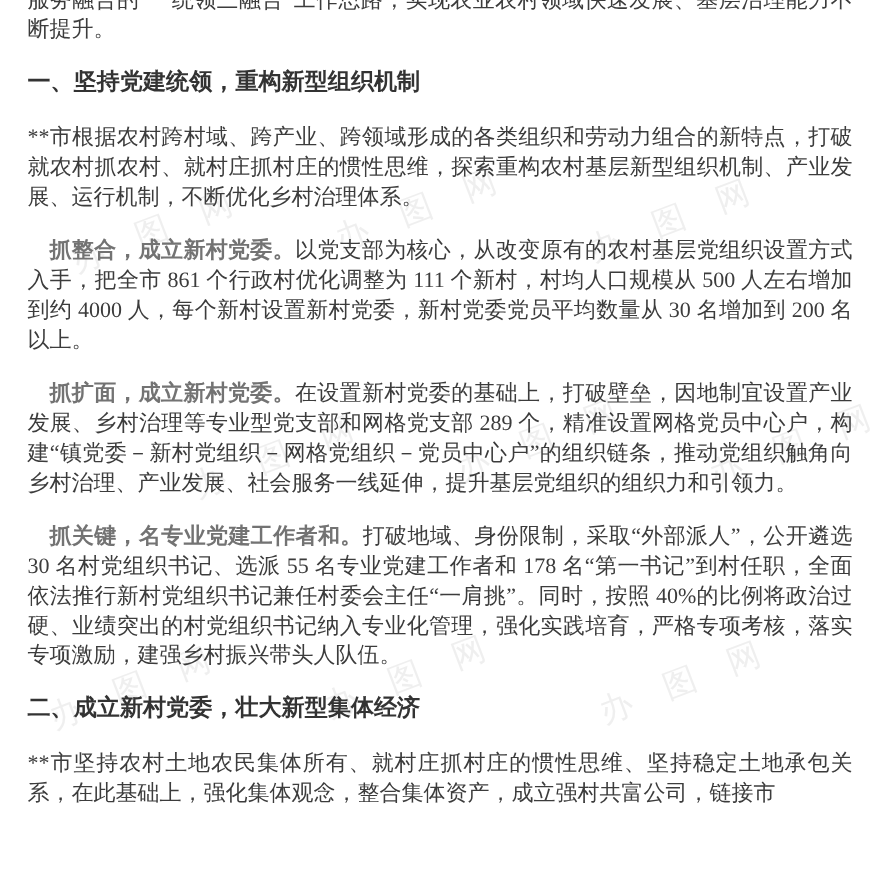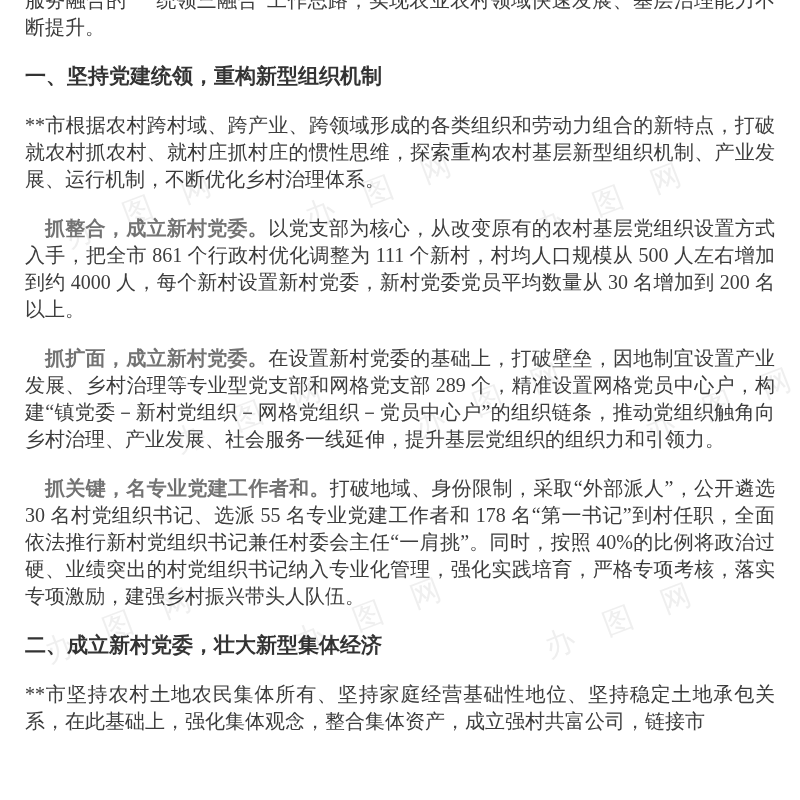--- a/index.html
+++ b/index.html
@@ -44,21 +44,21 @@
   p.body {
     margin: 0 0 22px 0;
   }
   .lead {
     font-weight: bold;
     font-family: Liberation Serif, serif;
     color: #737373;
     margin-left: 20px;
   }
   h2.section-heading {
-    font-family: Liberation Serif, serif;
+    font-family: Liberation Mono, monospace;
     font-weight: bold;
     font-size: 21px;
     line-height: 27px;
     color: #333333;
     margin: 22px 0 22px 0;
     text-align: left;
   }
 </style>
 </head>
 <body>
@@ -86,16 +86,16 @@
     <p class="body">**市根据农村跨村域、跨产业、跨领域形成的各类组织和劳动力组合的新特点，打破就农村抓农村、就村庄抓村庄的惯性思维，探索重构农村基层新型组织机制、产业发展、运行机制，不断优化乡村治理体系。</p>
 
     <p class="body"><span class="lead">抓整合，成立新村党委。</span><span>以党支部为核心，从改变原有的农村基层党组织设置方式入手，把全市 861 个行政村优化调整为 111 个新村，村均人口规模从 500 人左右增加到约 4000 人，每个新村设置新村党委，新村党委党员平均数量从 30 名增加到 200 名以上。</span></p>
 
     <p class="body"><span class="lead">抓扩面，成立新村党委。</span><span>在设置新村党委的基础上，打破壁垒，因地制宜设置产业发展、乡村治理等专业型党支部和网格党支部 289 个，精准设置网格党员中心户，构建“镇党委－新村党组织－网格党组织－党员中心户”的组织链条，推动党组织触角向乡村治理、产业发展、社会服务一线延伸，提升基层党组织的组织力和引领力。</span></p>
 
     <p class="body"><span class="lead">抓关键，名专业党建工作者和。</span><span>打破地域、身份限制，采取“外部派人”，公开遴选 30 名村党组织书记、选派 55 名专业党建工作者和 178 名“第一书记”到村任职，全面依法推行新村党组织书记兼任村委会主任“一肩挑”。同时，按照 40%的比例将政治过硬、业绩突出的村党组织书记纳入专业化管理，强化实践培育，严格专项考核，落实专项激励，建强乡村振兴带头人队伍。</span></p>
 
     <h2 class="section-heading">二、成立新村党委，壮大新型集体经济</h2>
 
-    <p class="body">**市坚持农村土地农民集体所有、坚持家庭经营基础性地位、坚持稳定土地承包关系，在此基础上，强化集体观念，整合集体资产，成立强村共富公司，链接市</p>
+    <p class="body">**市坚持农村土地农民集体所有、就村庄抓村庄的惯性思维、坚持稳定土地承包关系，在此基础上，强化集体观念，整合集体资产，成立强村共富公司，链接市</p>
 
   </div>
 </div>
 
 </body></html>

